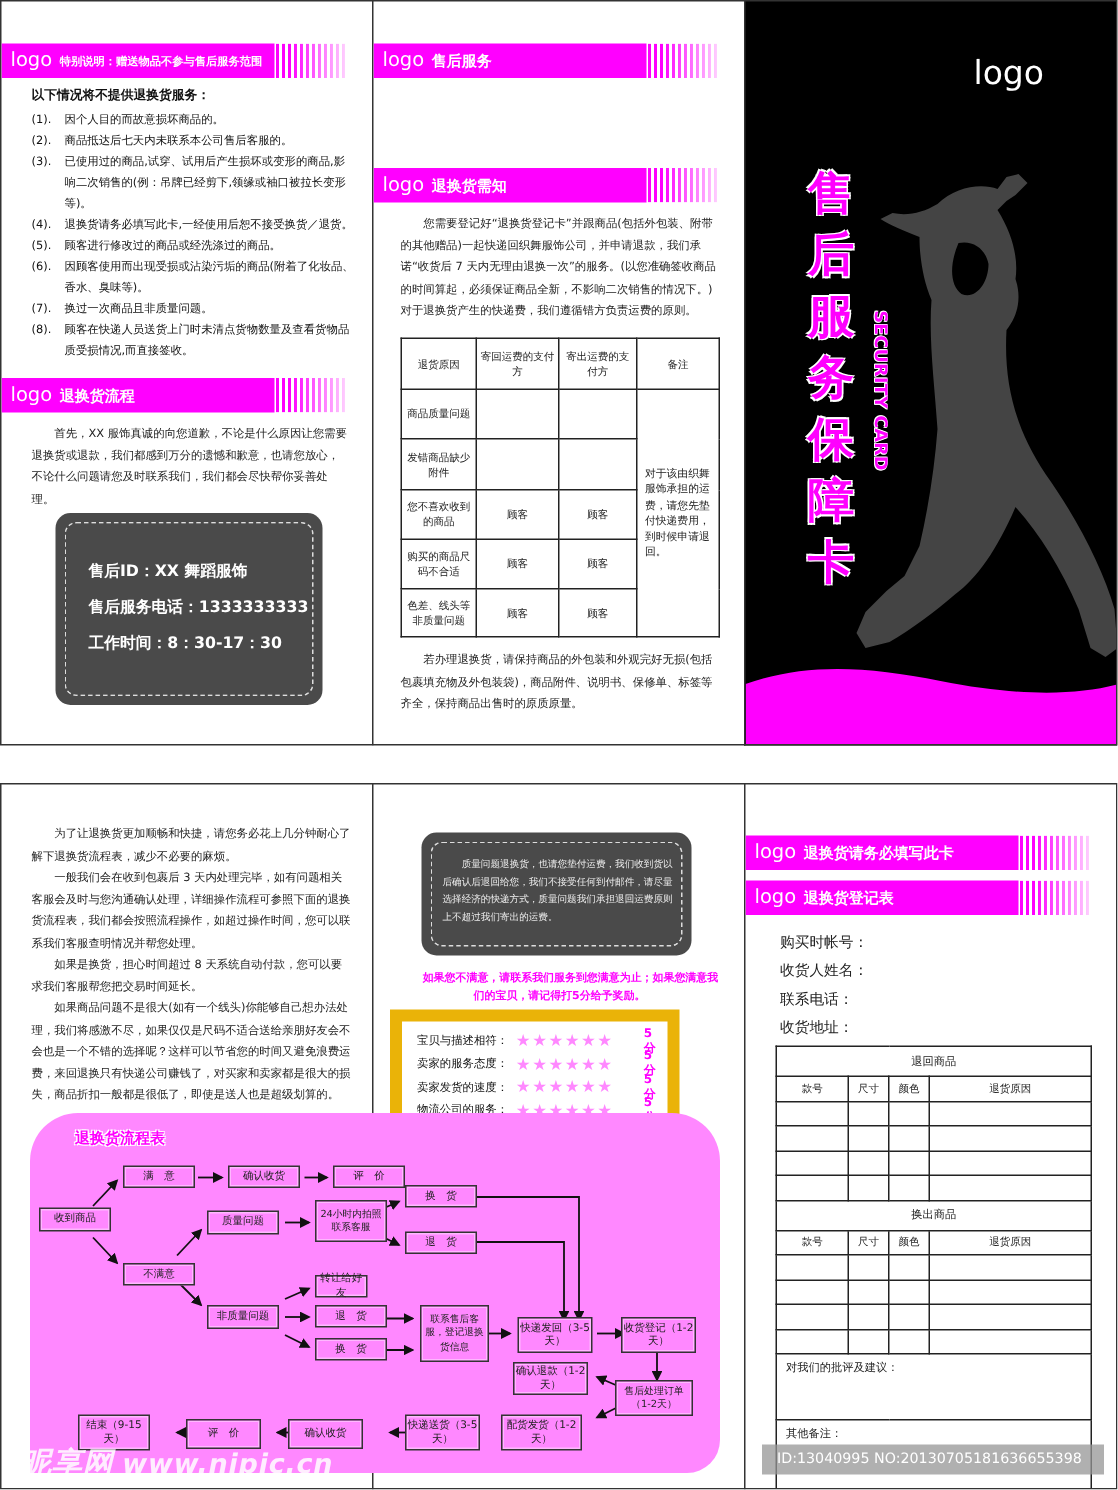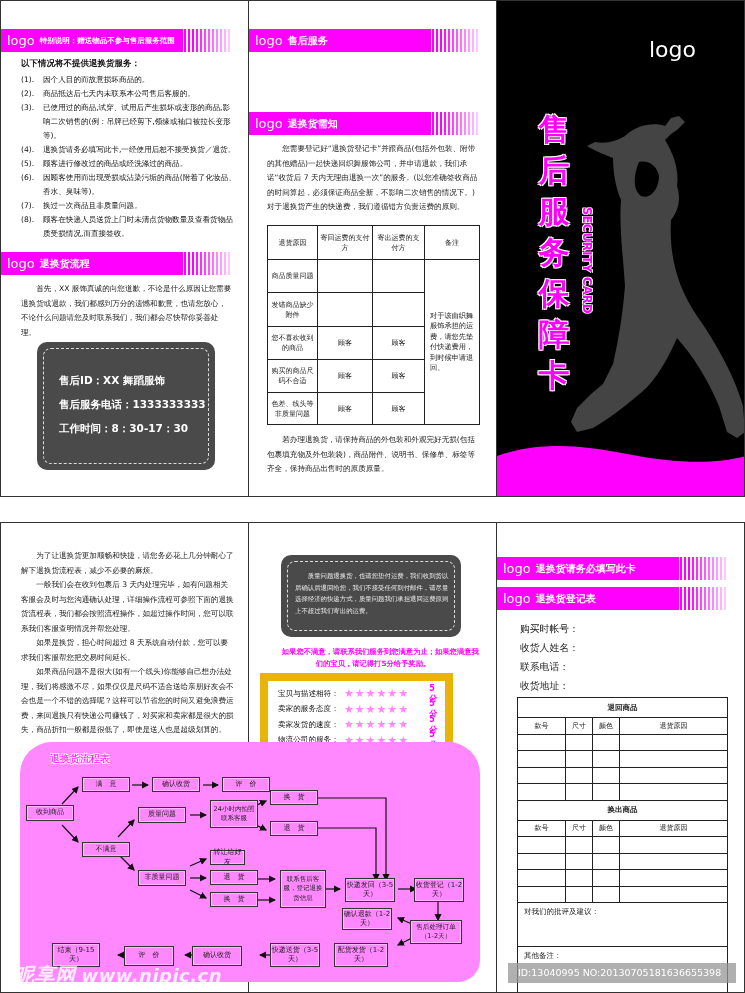--- a/index.html
+++ b/index.html
@@ -50,25 +50,25 @@
   .pinkmsg { position: absolute; left: 18px; top: 123px; width: 212px; color: #ff00ff; font-weight: bold; font-size: 7.3px; line-height: 12px; text-align: center; }
   .rating { position: absolute; left: 11px; top: 129px; width: 193px; height: 80px; border: 8px solid #eab308; padding: 5px 0 0 10px; }
   .rating .row { display: flex; align-items: center; height: 15.5px; font-size: 7.6px; }
   .rating .lab { width: 68px; }
   .rating .stars { color: #ff88ff; font-size: 11px; letter-spacing: 1px; width: 88px; }
   .rating .score { color: #ff00ff; font-weight: bold; font-size: 8px; }
 
   .form-lines { position: absolute; left: 23px; top: 96px; font-size: 9.8px; line-height: 19px; color: #222; }
   table.reg { position: absolute; left: 20px; top: 174px; width: 211px; border-collapse: collapse; font-size: 7px; text-align: center; }
   table.reg td { border: 1.2px solid #222; height: 16.5px; color: #222; }
-  table.reg td.sec { height: 20px; font-size: 7.5px; font-weight: bold; }
+  table.reg td.sec { height: 20px; font-size: 7.5px; }
   table.reg td.free { text-align: left; vertical-align: top; padding: 4px 6px; font-size: 7.5px; }
 
   .flow { position: absolute; left: 20px; top: 220px; width: 460px; height: 240px; background: #ff88ff; border-radius: 32px 32px 22px 0; }
-  .flow .ftitle { position: absolute; left: 30px; top: 10px; color: #ff00ff; font-weight: normal; font-size: 10px;
+  .flow .ftitle { position: absolute; left: 30px; top: 10px; color: #ff00ff; font-weight: bold; font-size: 10px;
     text-shadow: -0.8px -0.8px 0 #fff, 0.8px -0.8px 0 #fff, -0.8px 0.8px 0 #fff, 0.8px 0.8px 0 #fff; }
   .node { position: absolute; border: 1.3px solid #333; background: #ff88ff; font-size: 7px; color: #222; display: flex; align-items: center; justify-content: center; text-align: center; line-height: 9.5px; box-shadow: inset 0 0 0 1px #ffb8ff; }
   .flow svg { position: absolute; left: 0; top: 0; }
 
   .watermark { position: absolute; left: 14px; bottom: 4px; font-size: 18px; font-weight: bold; font-style: italic; color: rgba(255,255,255,0.85); letter-spacing: 0.5px; white-space: nowrap; }
   .watermark .cn { font-size: 20px; margin-right: 6px; }
   .idstrip { position: absolute; left: 508px; top: 963px; width: 228px; height: 20px; background: rgba(150,150,150,0.75); color: #fff; font-size: 9.5px; line-height: 20px; padding-left: 10px; white-space: nowrap; overflow: hidden; }
 </style>
 </head>
 <body>

